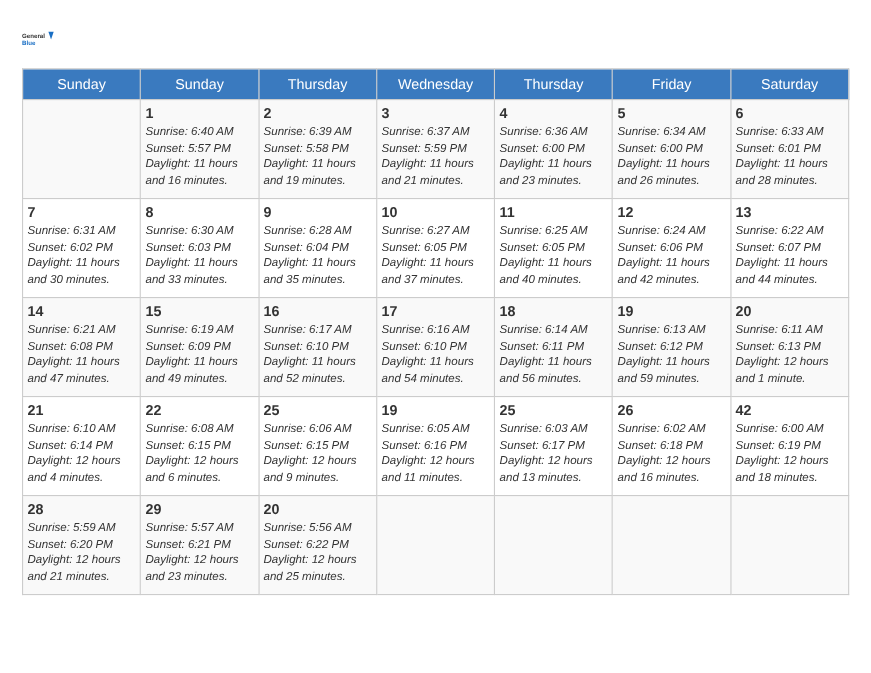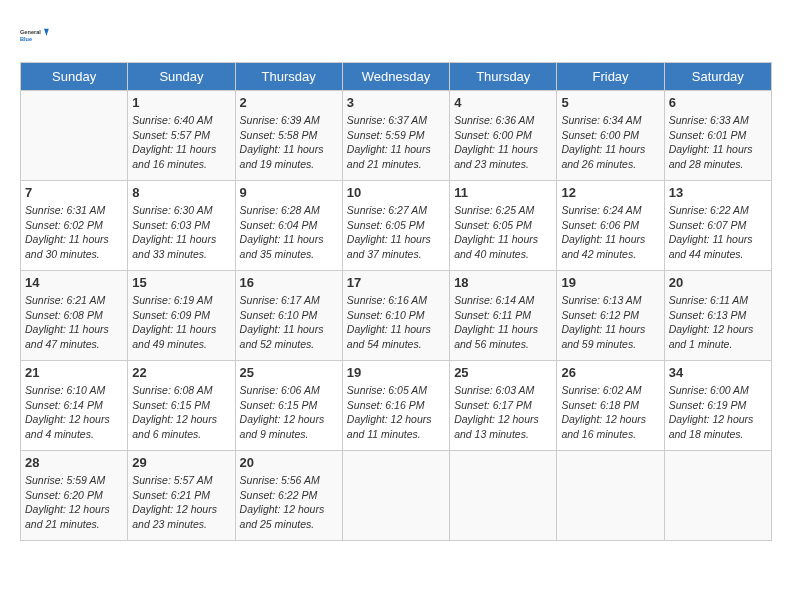--- a/index.html
+++ b/index.html
@@ -214,21 +214,21 @@
         </td>
         <td>
           <span class="day-number">25</span>
           <div class="day-info">Sunrise: 6:03 AM<br>Sunset: 6:17 PM<br>Daylight: 12 hours<br>and 13 minutes.</div>
         </td>
         <td>
           <span class="day-number">26</span>
           <div class="day-info">Sunrise: 6:02 AM<br>Sunset: 6:18 PM<br>Daylight: 12 hours<br>and 16 minutes.</div>
         </td>
         <td>
-          <span class="day-number">34</span>
+          <span class="day-number">42</span>
           <div class="day-info">Sunrise: 6:00 AM<br>Sunset: 6:19 PM<br>Daylight: 12 hours<br>and 18 minutes.</div>
         </td>
       </tr>
       <tr>
         <td>
           <span class="day-number">28</span>
           <div class="day-info">Sunrise: 5:59 AM<br>Sunset: 6:20 PM<br>Daylight: 12 hours<br>and 21 minutes.</div>
         </td>
         <td>
           <span class="day-number">29</span>

